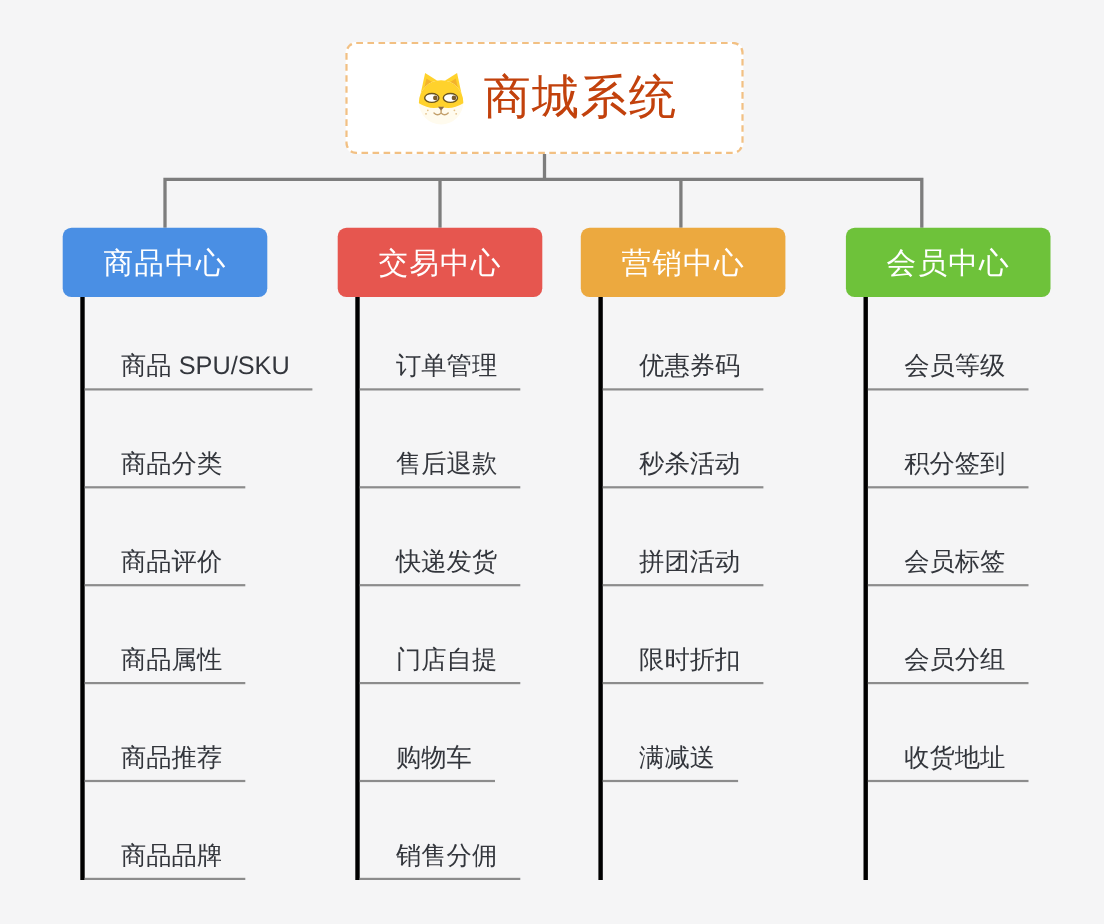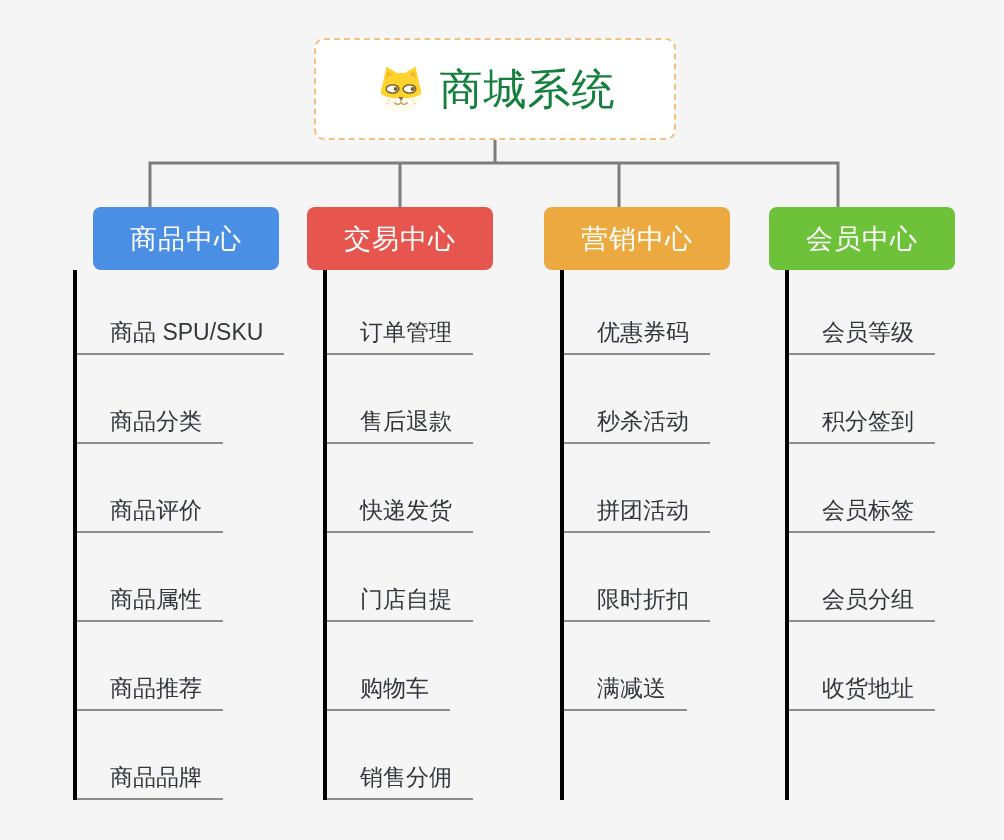--- a/index.html
+++ b/index.html
@@ -40,21 +40,21 @@
     font-weight: 500;
     letter-spacing: 1px;
     line-height: 1;
     white-space: nowrap;
   }
   .dog-icon { width: 52px; height: 50px; flex: 0 0 auto; }
   
   .branch { position: absolute; top: 207px; width: 186px; }
   .branch-0 { left: 57px; }
   .branch-1 { left: 307px; }
-  .branch-2 { left: 544px; }
+  .branch-2 { left: 528px; }
   .branch-3 { left: 745px; margin-left: 24px; }
   .branch-header {
     width: 186px; height: 63px;
     border-radius: 8px;
     color: #FFFFFF;
     font-size: 27px;
     letter-spacing: 1px;
     display: flex;
     align-items: center;
     justify-content: center;
@@ -113,25 +113,25 @@
       <circle cx="46.5" cy="31" r="2.6" fill="#7B5B2A"></circle>
 
       <path d="M28.5 41 L35.5 41 L32 45.5 Z" fill="#8A6A46"></path>
       <path d="M32 45 L32 48 M24 48 Q28 52 32 48 Q36 52 40 48" stroke="#C3A06C" stroke-width="1.6" fill="none" stroke-linecap="round"></path>
 
       <circle cx="17" cy="45" r="1" fill="#E3C28C"></circle>
       <circle cx="15" cy="49" r="1" fill="#E3C28C"></circle>
       <circle cx="47" cy="45" r="1" fill="#E3C28C"></circle>
       <circle cx="49" cy="49" r="1" fill="#E3C28C"></circle>
     </svg>
-    <span class="root-title" style="color: #15803d;">商城系统</span>
+    <span class="root-title" style="color: #c2410c;">商城系统</span>
   </div>
 
   <div class="branch branch-0">
-    <div class="branch-header" style="background-color: rgb(74, 143, 228); margin-left: 36px;">商品中心</div>
+    <div class="branch-header" style="background-color: rgb(74, 143, 228);">商品中心</div>
     <div class="children">
       <div class="child">商品 SPU/SKU</div>
       <div class="child">商品分类</div>
       <div class="child">商品评价</div>
       <div class="child">商品属性</div>
       <div class="child">商品推荐</div>
       <div class="child">商品品牌</div>
     </div>
   </div>
 

